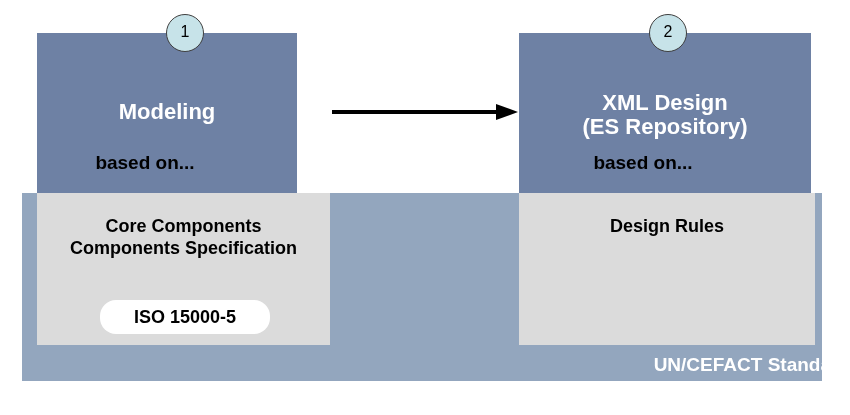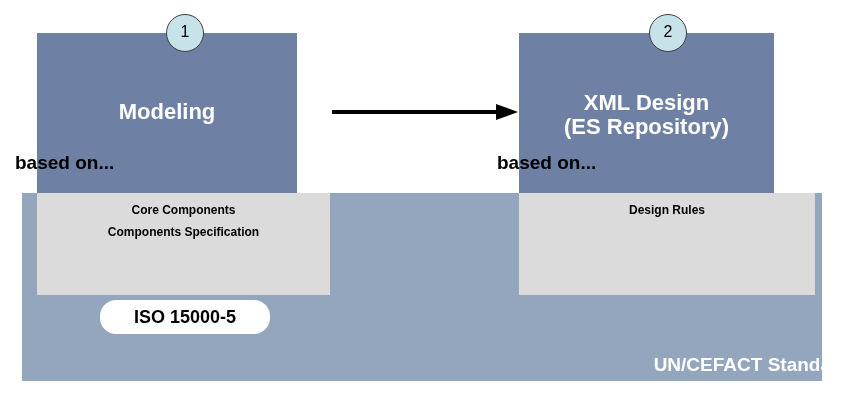--- a/index.html
+++ b/index.html
@@ -29,36 +29,37 @@
     font-size: 19px;
     line-height: 22px;
   }
   
   .proc-box {
     position: absolute;
     top: 33px; height: 160px;
     background: #6E81A4;
   }
   .proc-box.b1 { left: 37px;  width: 260px; }
-  .proc-box.b2 { left: 519px; width: 255px; }
+  .proc-box.b2 { left: 519px; width: 292px; }
   .proc-title {
     position: absolute;
     width: 100%;
     text-align: center;
     color: #ffffff;
     font-weight: bold;
     font-size: 22px;
     line-height: 24px;
   }
   .b1 .proc-title { top: 67px; }
   .b2 .proc-title { top: 58px; }
   .based-on {
     position: absolute;
     top: 119px;
     width: 100%;
+    text-align: center;
     color: #000000;
     font-weight: bold;
     font-size: 19px;
     line-height: 22px;
     transform: translateX(-22px);
   }
   
   .step-circle {
     position: absolute;
     top: 14px;
@@ -69,27 +70,27 @@
     text-align: center;
     line-height: 34px;
     font-size: 16px;
     color: #000000;
   }
   .step-circle.c1 { left: 166px; }
   .step-circle.c2 { left: 649px; }
   
   .std-box {
     position: absolute;
-    top: 193px; height: 102px;
+    top: 193px; height: 152px;
     background: #DBDBDB;
-    padding-top: 6px;
+    padding-top: 22px;
     text-align: center;
     color: #000000;
     font-weight: bold;
-    font-size: 12px;
+    font-size: 18px;
     line-height: 22px;
   }
   .std-box.s1 { left: 37px;  width: 293px; }
   .std-box.s2 { left: 519px; width: 296px; }
   
   .iso-badge {
     position: absolute;
     left: 100px; top: 300px;
     width: 170px; height: 34px;
     background: #ffffff;

